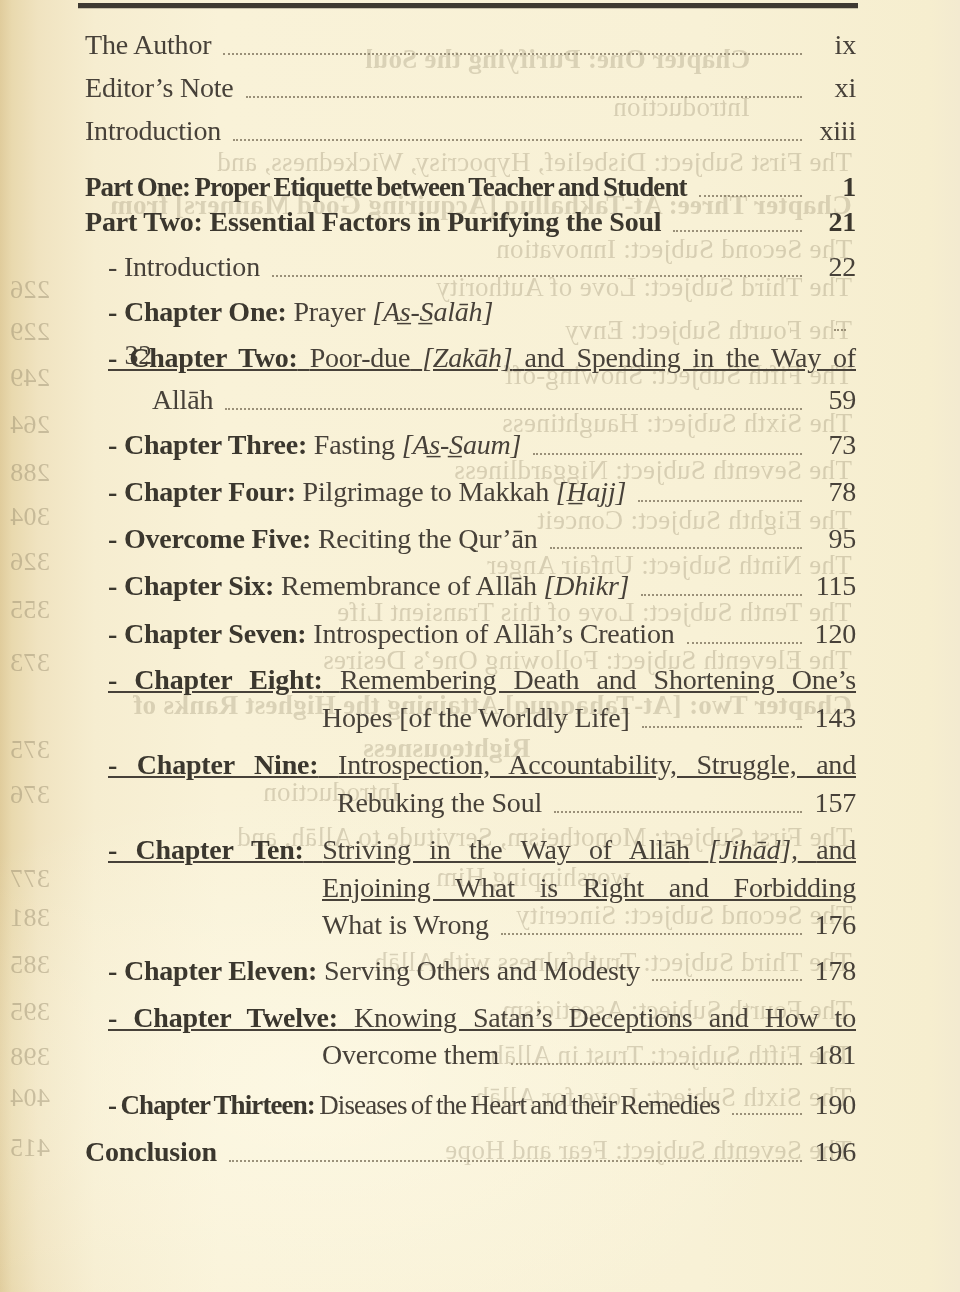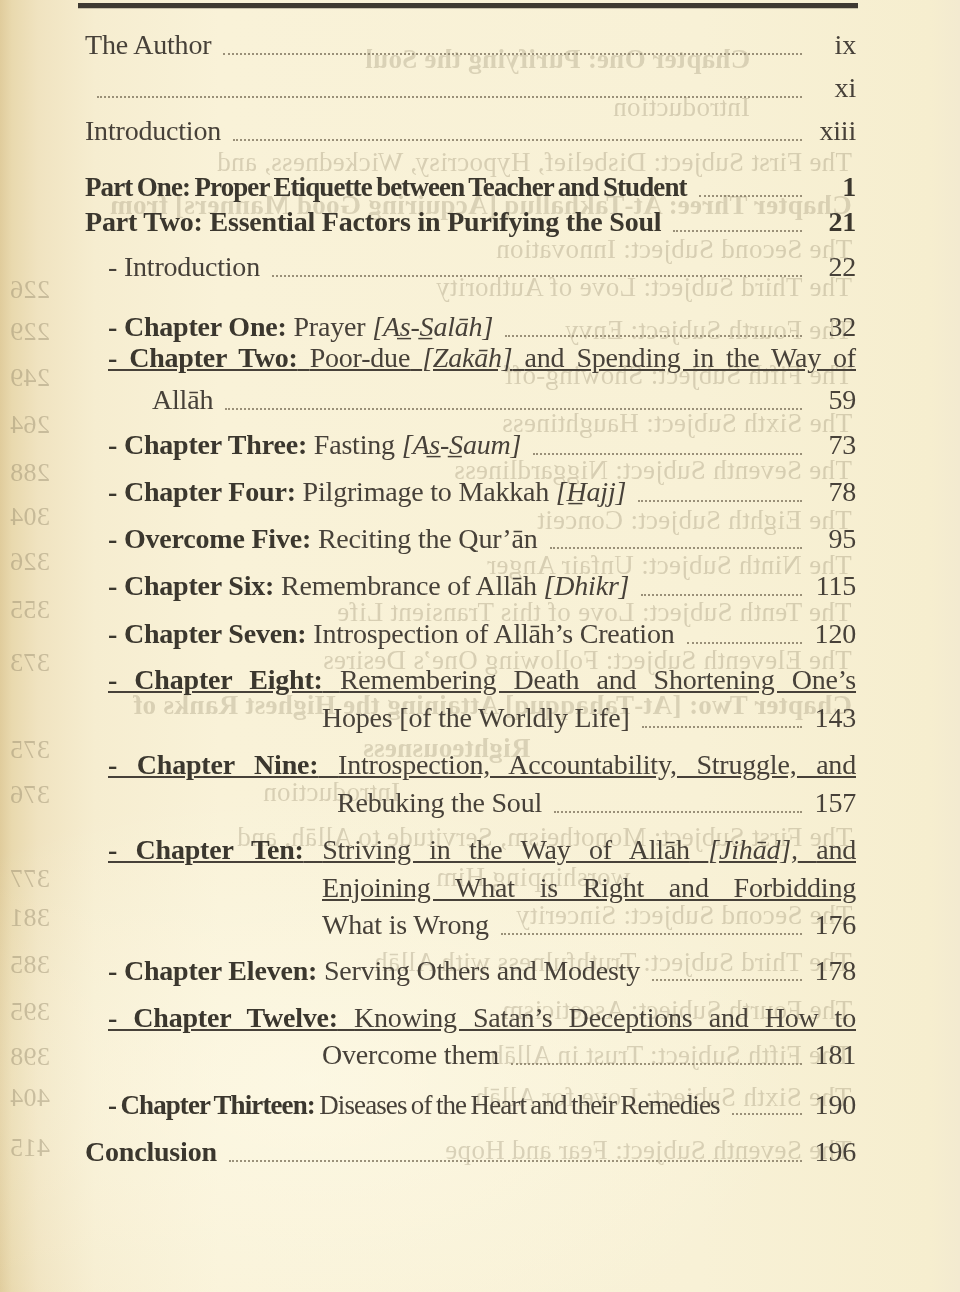--- a/index.html
+++ b/index.html
@@ -141,20 +141,21 @@
 
   <div>
 
     <div class="row" style="top:28px;">
       <span class="t">The Author</span>
       <span class="leader"></span>
       <span class="pg">ix</span>
     </div>
 
     <div class="row" style="top:71px;">
+      <span class="t">Editor’s Note</span>
       <span class="leader"></span>
       <span class="pg">xi</span>
     </div>
 
     <div class="row" style="top:114px;">
       <span class="t">Introduction</span>
       <span class="leader"></span>
       <span class="pg">xiii</span>
     </div>
 
@@ -169,21 +170,21 @@
       <span class="leader"></span>
       <span class="pg">21</span>
     </div>
 
     <div class="row sub" style="top:250px;">
       <span class="t">- Introduction</span>
       <span class="leader"></span>
       <span class="pg">22</span>
     </div>
 
-    <div class="row sub" style="top:310px;">
+    <div class="row sub" style="top:295px;flex-direction:column;">
       <span class="t"><span class="b">- Chapter One:</span> <span>Prayer</span> <span class="i">[As̲-S̲alāh]</span></span>
       <span class="leader"></span>
       <span class="pg">32</span>
     </div>
 
     <div class="jrow" style="top:341px;"><span class="b">- Chapter Two:</span> <span>Poor-due</span> <span class="i">[Zakāh]</span> <span>and Spending in the Way of</span></div>
     <div class="row ind1" style="top:383px;">
       <span class="t">Allāh</span>
       <span class="leader"></span>
       <span class="pg">59</span>

